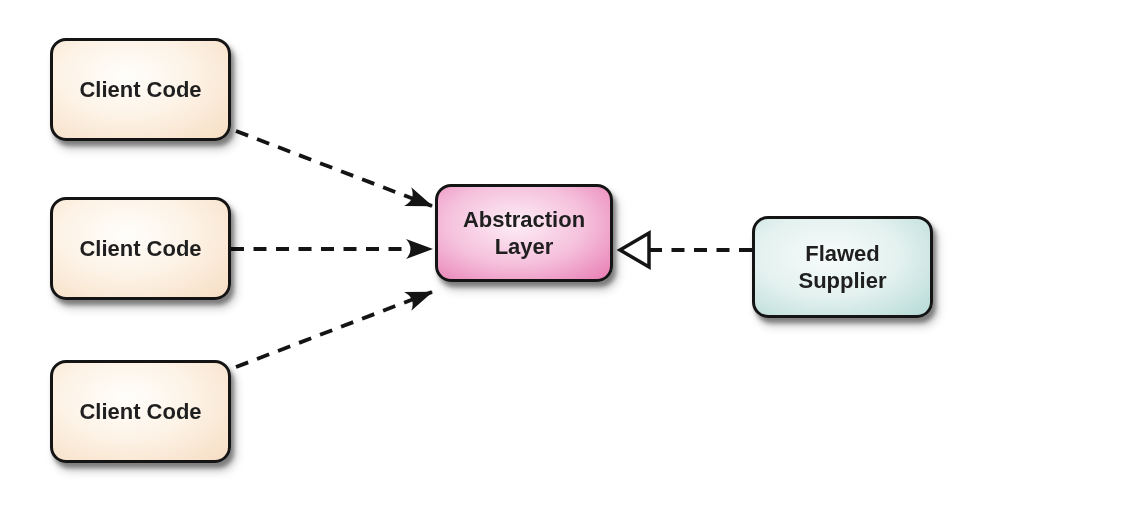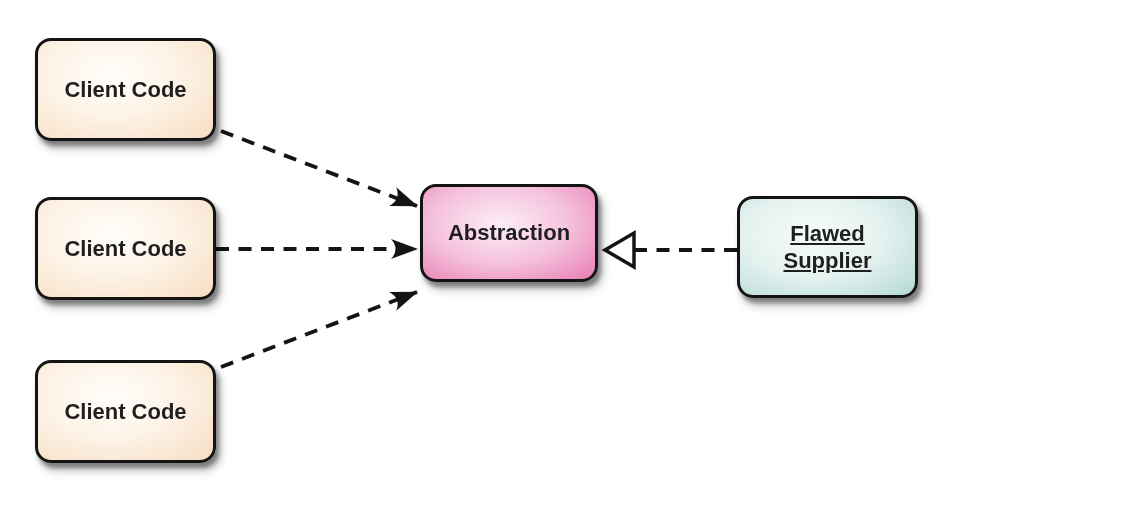--- a/index.html
+++ b/index.html
@@ -7,20 +7,21 @@
     padding: 0;
     background: #ffffff;
   }
   .canvas {
     position: relative;
     width: 1052px;
     height: 518px;
     background: #ffffff;
     overflow: hidden;
     font-family: "Liberation Sans", sans-serif;
+    margin-left: 15px;
   }
   .edges {
     position: absolute;
     left: 0;
     top: 0;
     pointer-events: none;
   }
   .node {
     position: absolute;
     box-sizing: border-box;
@@ -88,23 +89,24 @@
 
   <div class="node client-fill" style="left:35px; top:360px; width:181px; height:103px;">
     <div class="lbl">
       <span>Client Code</span>
     </div>
   </div>
 
   <div class="node abstraction-fill" style="left:420px; top:184px; width:178px; height:98px;">
     <div class="lbl">
       <span>Abstraction</span>
+      <span>Layer</span>
     </div>
   </div>
 
-  <div class="node supplier-fill" style="left:737px; top:196px; width:181px; height:102px;text-decoration:underline;">
+  <div class="node supplier-fill" style="left:737px; top:216px; width:181px; height:102px;">
     <div class="lbl">
       <span>Flawed</span>
       <span>Supplier</span>
     </div>
   </div>
 
 </div>
 
 </body></html>

